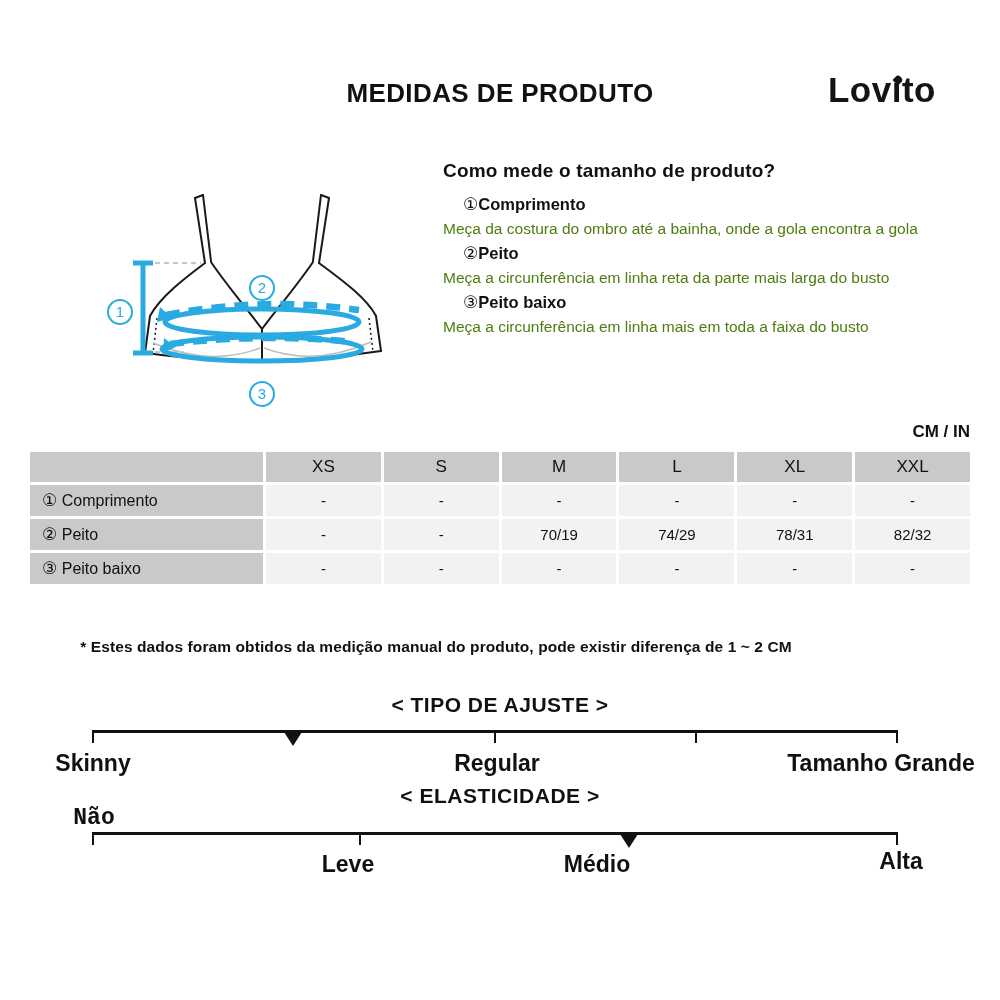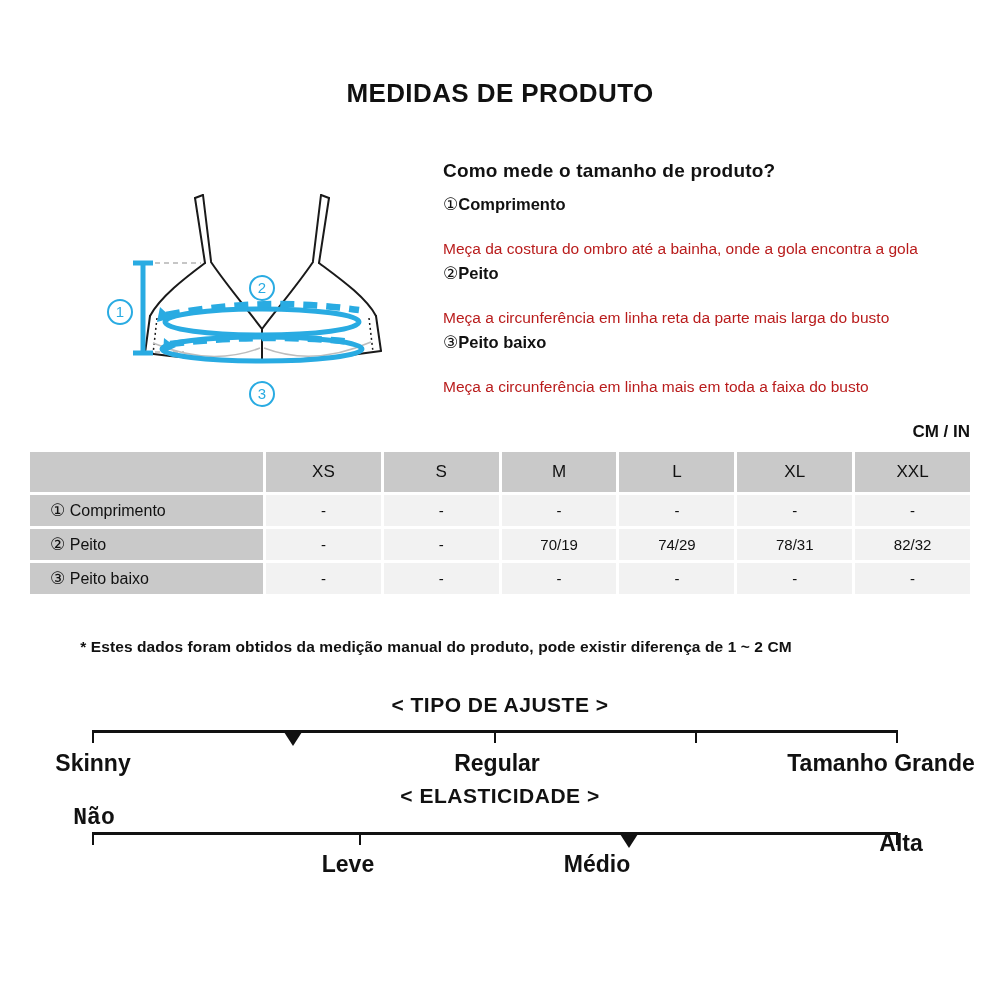--- a/index.html
+++ b/index.html
@@ -12,33 +12,33 @@
     font-size:26px; font-weight:bold; letter-spacing:.4px; }
   .brand { position:absolute; top:70px; right:64px; font-size:35px; font-weight:bold;
     letter-spacing:.5px; color:#141414; }
   .brand .i-stem { position:relative; }
   .brand .i-dot { position:absolute; left:2px; top:6px; width:8px; height:8px; background:#141414;
     transform:rotate(45deg); border-radius:45% 45% 45% 10%; }
 
   
   .guide { position:absolute; left:443px; top:160px; width:480px; }
   .guide h2 { font-size:19px; font-weight:bold; margin-bottom:10px; letter-spacing:.2px; }
-  .g-name { font-size:16.5px; font-weight:bold; line-height:25px; }
+  .g-name { font-size:16.5px; font-weight:bold; line-height:25px;margin-left:20px; }
   .g-name .circ { font-weight:normal; font-size:17px; }
-  .g-desc { font-size:15.5px; line-height:24px; color:#b91c1c;margin-top:20px; }
+  .g-desc { font-size:15.5px; line-height:24px; color:#4d7c0f; }
 
   
   .unit { position:absolute; top:422px; right:30px; font-size:17px; font-weight:600; }
 
   
   table.size { position:absolute; left:27px; top:449px; width:946px; border-collapse:separate;
     border-spacing:3px; table-layout:fixed; }
   table.size th, table.size td { font-weight:normal; }
-  .c-hd { background:#c9c9c9; height:40px; text-align:center; font-size:17px; font-weight:600; }
-  .c-lbl { background:#c9c9c9; height:31px; font-size:16px; padding-left:20px; text-align:left; }
+  .c-hd { background:#c9c9c9; height:30px; text-align:center; font-size:17px; font-weight:600; }
+  .c-lbl { background:#c9c9c9; height:31px; font-size:16px; padding-left:12px; text-align:left; }
   .c-lbl .circ { font-size:17px; }
   .c-val { background:#f2f2f2; height:31px; text-align:center; font-size:15px; font-weight:600; }
 
   
   .footnote { position:absolute; top:638px; left:0; width:872px; text-align:center;
     font-size:15.5px; font-weight:bold; letter-spacing:.1px; }
 
   
   .scale-title { position:absolute; left:0; width:1000px; text-align:center; font-size:21px;
     font-weight:bold; letter-spacing:.5px; }
@@ -51,20 +51,21 @@
 
   
   .illus { position:absolute; left:60px; top:175px; width:360px; height:250px; }
 </style>
 </head>
 <body>
 
 <div id="page">
 
   <div class="page-title">MEDIDAS DE PRODUTO</div>
+  <div class="brand"><span>Lov</span><span class="i-stem">ı<span class="i-dot"></span></span><span>to</span></div>
 
   <div class="illus">
     <svg width="360" height="250" viewBox="0 0 360 250">
 
       <g stroke="#c6c6c6" stroke-width="2" stroke-dasharray="5,4">
         <line x1="95" y1="88" x2="141" y2="88"></line>
         <line x1="95" y1="177" x2="124" y2="177"></line>
       </g>
 
       <g stroke="#1a1a1a" stroke-width="2" fill="none" stroke-linecap="round">
@@ -199,16 +200,16 @@
   <div class="scale-title" style="top:784px;">&lt; ELASTICIDADE &gt;</div>
   <div>
     <div class="scale-line" style="top:832px;"></div>
     <div class="tick" style="left:92px;top:832px;"></div>
     <div class="tick" style="left:359px;top:832px;"></div>
     <div class="tick" style="left:896px;top:832px;"></div>
     <div class="marker" style="left:620px;top:834px;"></div>
     <span class="s-lab" style="left:94px;top:805px;font-family:Liberation Mono, monospace;">Não</span>
     <span class="s-lab" style="left:348px;top:851px;">Leve</span>
     <span class="s-lab" style="left:597px;top:851px;">Médio</span>
-    <span class="s-lab" style="left:901px;top:830px;">Alta</span>
+    <span class="s-lab" style="left:901px;top:848px;">Alta</span>
   </div>
 
 </div>
 
 </body></html>

